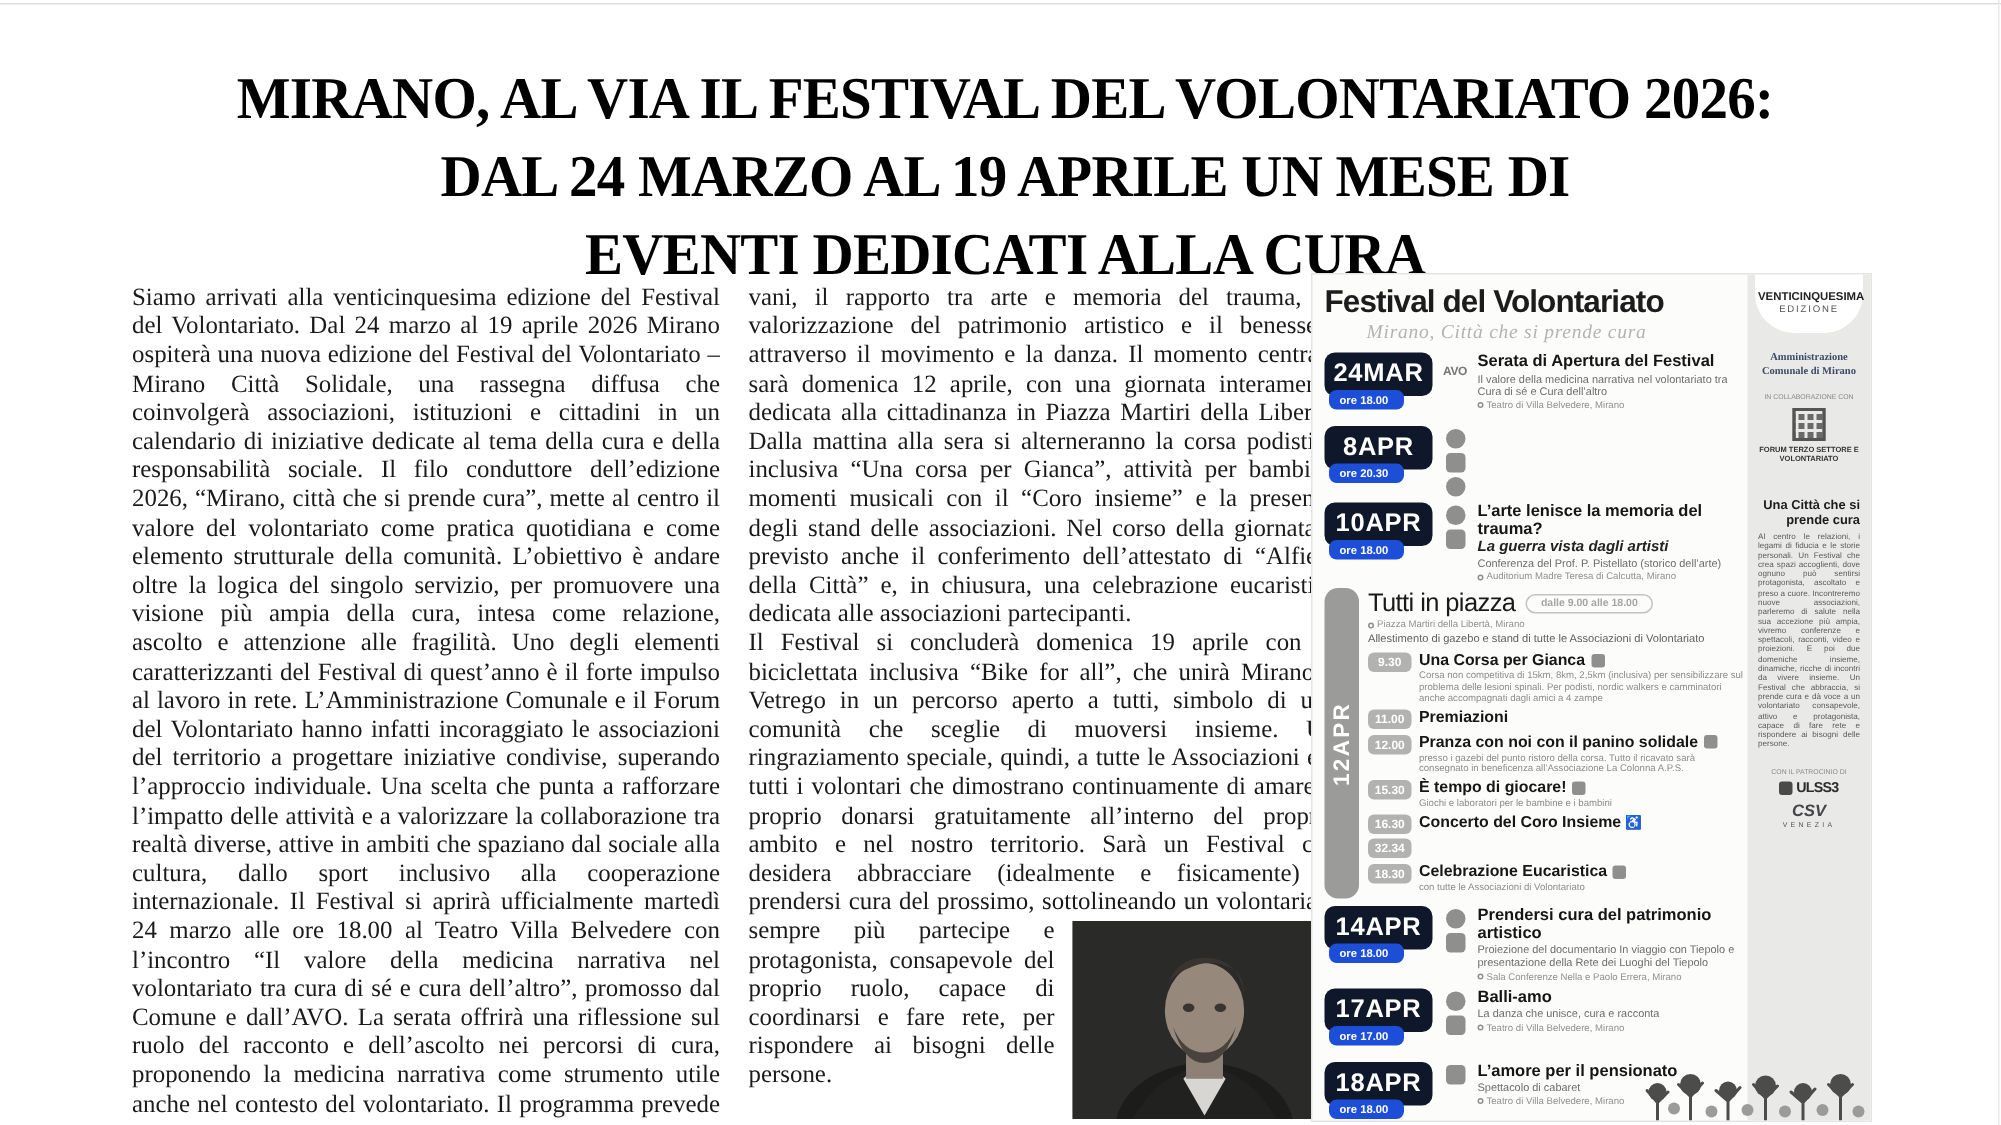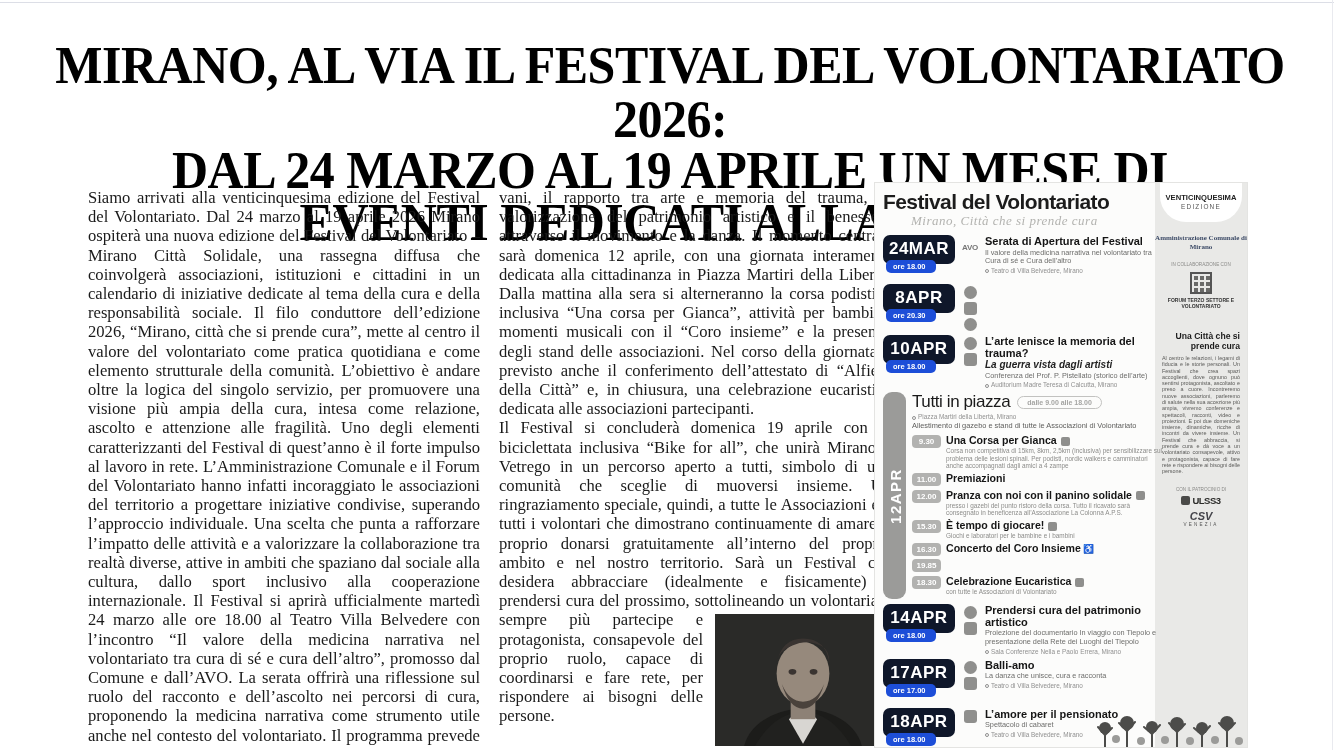--- a/index.html
+++ b/index.html
@@ -4,41 +4,41 @@
 <style>
   * { margin:0; padding:0; box-sizing:border-box; }
   html,body { width:1334px; height:750px; background:#ffffff; overflow:hidden; }
   body { font-family:"Liberation Serif", serif; color:#1a1a1a; position:relative; }
 
   .top-rule { position:absolute; top:2px; left:0; width:100%; height:1px; background:#dcdee6; }
   .right-rule { position:absolute; top:0; right:1px; width:1px; height:100%; background:#e9eaef; }
 
   
   .headline { position:absolute; top:40px; left:6px; right:0; text-align:center;
-    font-weight:bold; font-size:50px; line-height:52px; letter-spacing:-0.5px; color:#000; }
+    font-weight:bold; font-size:38px; line-height:52px; letter-spacing:-0.5px; color:#000; }
   .headline div { transform:scaleY(1.04); }
 
   
   .col { position:absolute; top:188px; width:392px; height:558px; overflow:hidden;
     font-size:16.6px; line-height:19.2px; text-align:justify; }
   .col1 { left:88px; }
   .col2 { left:499px; }
   .col p { margin:0; }
 
   
   .photo { float:right; width:176px; height:149px; margin:4px 0 4px 12px;
     background:#2d2d2b; overflow:hidden; }
   .photo svg { display:block; width:100%; height:100%; }
 
   
   .poster { position:absolute; left:875px; top:183px; width:372px; height:564px;
     background:#fcfcfb; box-shadow:0 0 0 1px #e4e4e2; overflow:hidden;
     font-family:"Liberation Sans", sans-serif; }
   .poster-main { position:absolute; left:0; top:0; width:290px; height:100%; padding:7px 2px 0 8px; }
-  .poster-side { position:absolute; right:0; top:0; width:92px; height:100%; background:#e9e9e7; }
+  .poster-side { position:absolute; right:0; top:0; width:82px; height:100%; background:#e9e9e7; }
 
   .p-title { font-size:21px; font-weight:800; letter-spacing:-0.6px; color:#1c1c1c; }
   .p-subtitle { font-family:"Liberation Serif", serif; font-style:italic; font-size:13px;
     color:#b3b3b0; margin:-1px 0 6px 28px; letter-spacing:0.5px; }
 
   .ev { display:flex; gap:5px; margin-bottom:4px; min-height:45px; }
   .badge-col { width:72px; flex:none; }
   .date-badge { background:#0f172a; color:#fff; font-weight:800; font-size:17px;
     letter-spacing:0.5px; text-align:center; border-radius:7px; padding:4px 0 5px; }
   .time-pill { background:#1d4ed8; color:#fff; font-weight:700; font-size:7.5px;
@@ -256,21 +256,21 @@
             <div class="sch-desc">Giochi e laboratori per le bambine e i bambini</div>
           </div>
         </div>
         <div class="sch">
           <div class="sch-time">16.30</div>
           <div class="sch-body">
             <div class="sch-title"><span>Concerto del Coro Insieme</span> <span class="wheelchair-icon">♿</span></div>
           </div>
         </div>
         <div class="sch">
-          <div class="sch-time">19.85</div>
+          <div class="sch-time">32.34</div>
         </div>
         <div class="sch">
           <div class="sch-time">18.30</div>
           <div class="sch-body">
             <div class="sch-title"><span>Celebrazione Eucaristica</span><span class="inline-logo"></span></div>
             <div class="sch-desc">con tutte le Associazioni di Volontariato</div>
           </div>
         </div>
       </div>
     </div>

